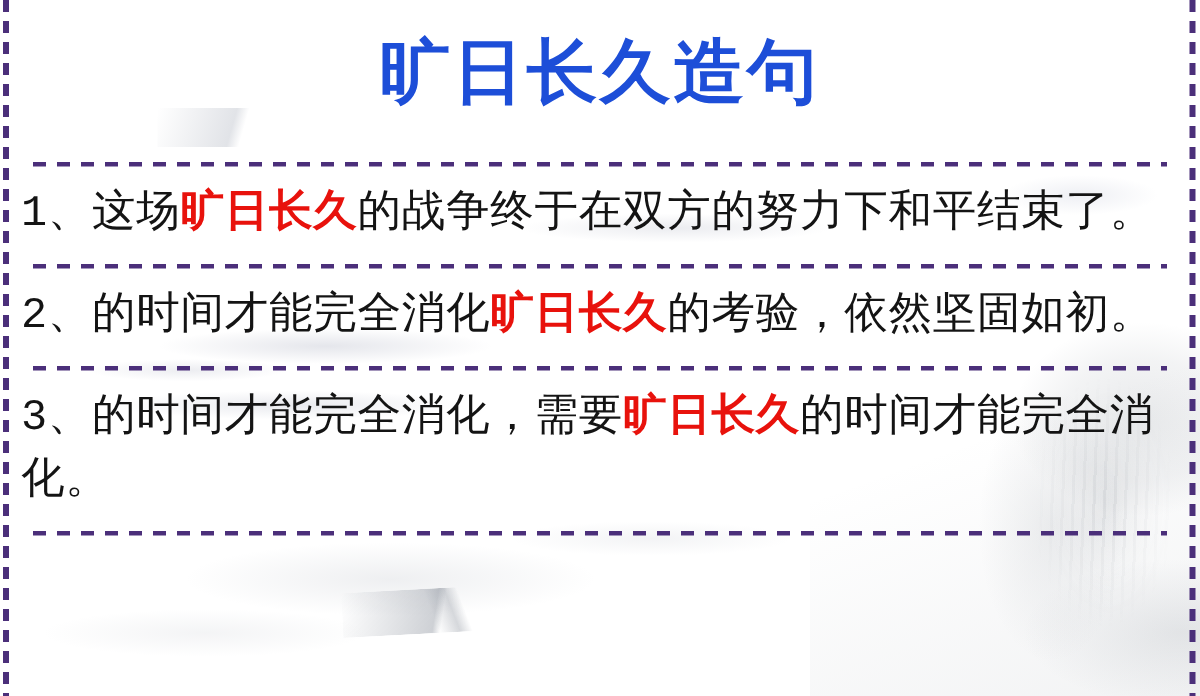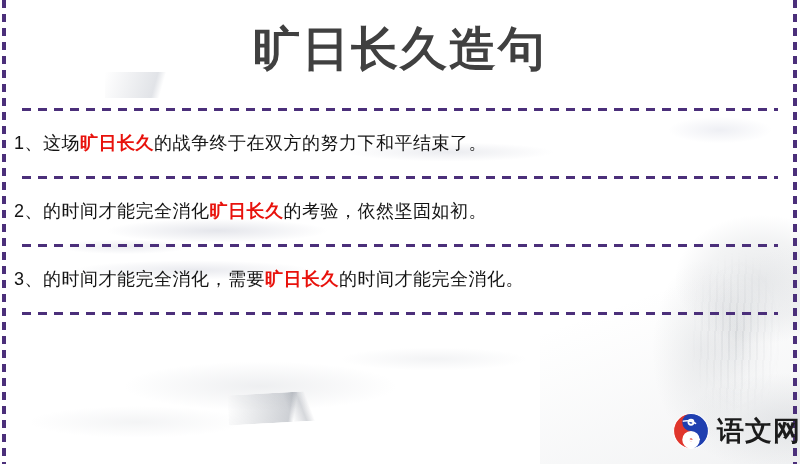--- a/index.html
+++ b/index.html
@@ -139,21 +139,21 @@
   .title {
     position: absolute;
     left: 0;
     right: 0;
     top: 18px;
     text-align: center;
     font-family: "Liberation Serif", "DejaVu Serif", serif;
     font-size: 47px;
     line-height: 62px;
     font-weight: 700;
-    color: #404040;
+    color: #1d4ed8;
     letter-spacing: 2px;
     z-index: 2;
     white-space: nowrap;
   }
 
   
   .content {
     position: absolute;
     left: 0;
     right: 0;
@@ -164,22 +164,22 @@
     height: 3px;
     margin: 0 22px 0 22px;
     background: repeating-linear-gradient(
       to right,
       #4b2f7a 0px, #4b2f7a 9px,
       rgba(255,255,255,0) 9px, rgba(255,255,255,0) 16px
     );
   }
   .sentence {
     padding: 11px 24px 12px 14px;
-    font-family: Liberation Sans, sans-serif;
-    font-size: 18px;
+    font-family: Liberation Mono, monospace;
+    font-size: 29px;
     line-height: 42px;
     color: #141414;
     letter-spacing: 0.5px;
     word-break: break-all;
   }
   .sentence .kw {
     color: #e8120c;
     font-weight: 700;
   }
 
@@ -245,29 +245,14 @@
     <div class="hr-dash"></div>
 
     <div class="sentence">
       <span>3、</span><span>的时间才能完全消化，需要</span><span class="kw">旷日长久</span><span>的时间才能完全消化。</span>
     </div>
 
     <div class="hr-dash"></div>
 
   </div>
 
-  <div class="logo">
-    <svg class="logo-mark" viewBox="0 0 100 100">
-      <circle cx="50" cy="50" r="46" fill="#ffffff"></circle>
-      <path d="M50 4 A46 46 0 0 0 50 96 A23 23 0 0 1 50 50 A23 23 0 0 0 50 4 Z" fill="#e0362c"></path>
-      <path d="M50 4 A46 46 0 0 1 50 96 A23 23 0 0 0 50 50 A23 23 0 0 1 50 4 Z" fill="#1f3fb0"></path>
-      <circle cx="50" cy="27" r="9" fill="#ffffff"></circle>
-      <circle cx="50" cy="73" r="9" fill="#ffffff"></circle>
-      <circle cx="50" cy="27" r="4" fill="#1f3fb0"></circle>
-      <circle cx="50" cy="73" r="4" fill="#e0362c"></circle>
-      <path d="M30 24 Q48 20 62 30" stroke="#ffffff" stroke-width="4" fill="none" stroke-linecap="round"></path>
-      <path d="M38 70 Q56 80 72 72" stroke="#ffffff" stroke-width="4" fill="none" stroke-linecap="round"></path>
-      <circle cx="50" cy="50" r="46" fill="none" stroke="#ffffff" stroke-width="3"></circle>
-    </svg>
-    <span class="logo-text">语文网</span>
-  </div>
 
 </div>
 
 </body></html>

